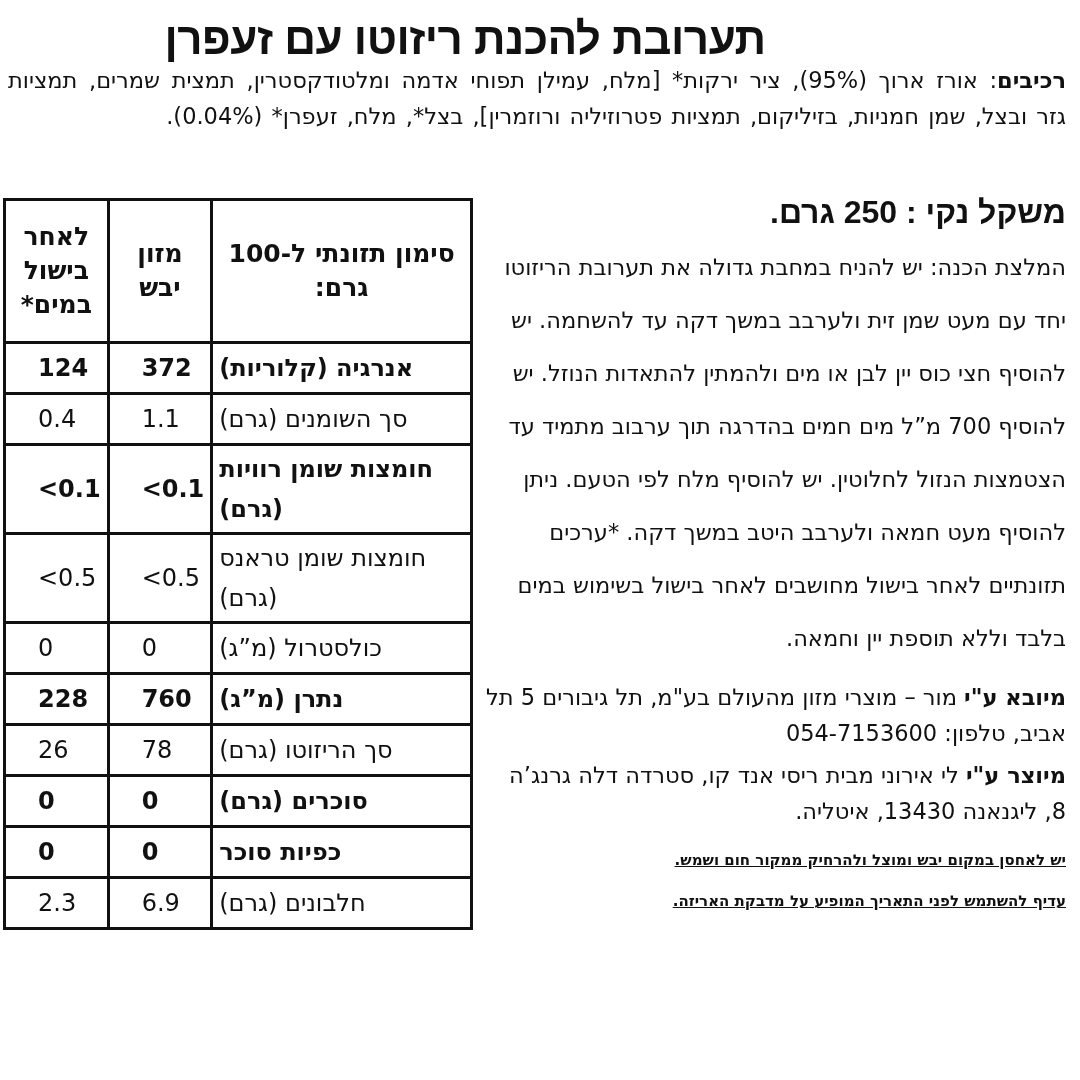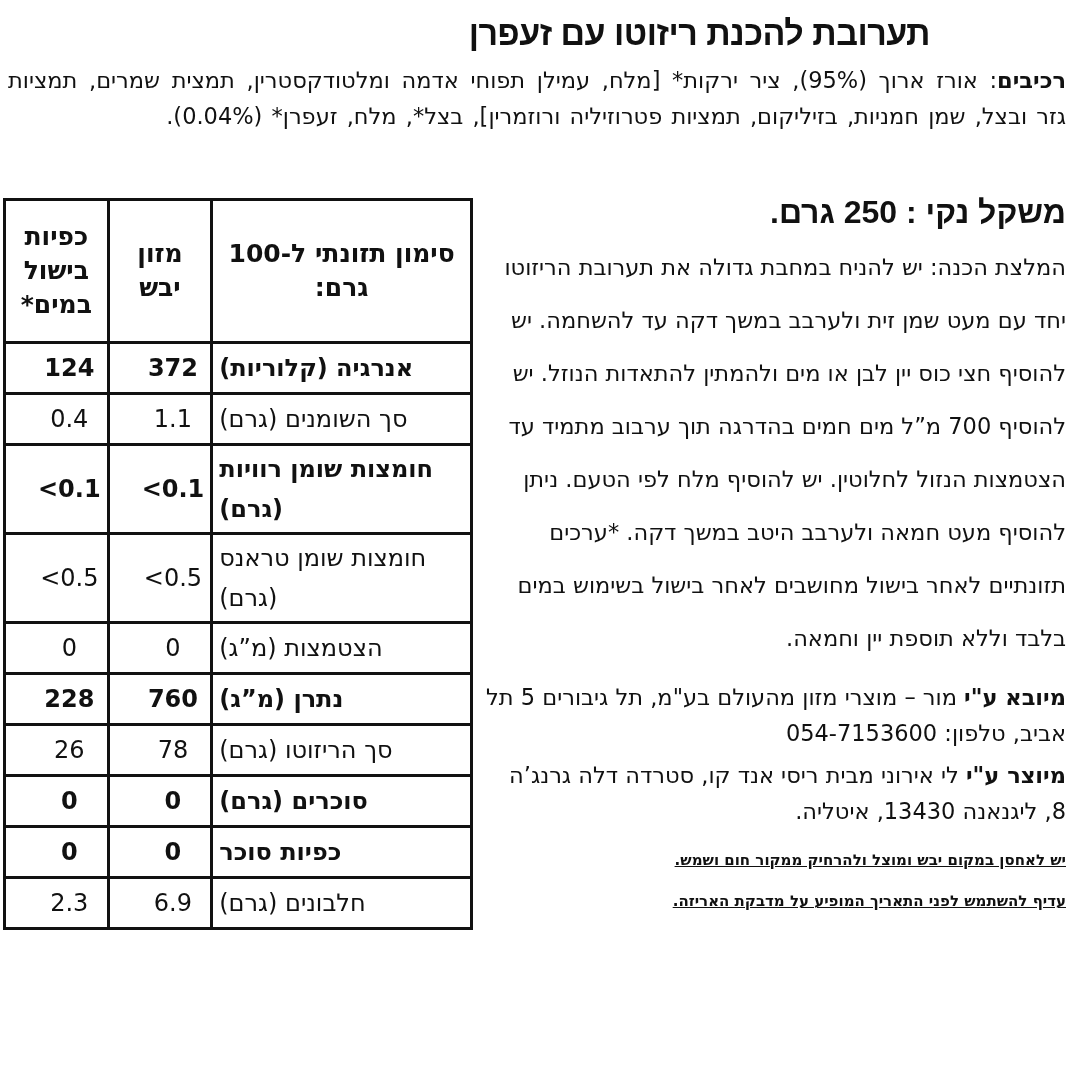--- a/index.html
+++ b/index.html
@@ -2,23 +2,23 @@
 <html lang="he" dir="rtl"><head>
 <meta charset="utf-8">
 <style>
   html, body { margin: 0; padding: 0; background: #ffffff; }
   body {
     width: 1080px; height: 1080px; overflow: hidden; position: relative;
     font-family: "DejaVu Sans", "Liberation Sans", sans-serif;
     color: #111111;
   }
   .title {
-    position: absolute; top: 14px; left: 0; right: 0; 
+    position: absolute; top: 14px; left: 0; right: 0; text-align: center;
     font-family: "Liberation Sans", "DejaVu Sans", sans-serif;
-    font-weight: bold; font-size: 34px; letter-spacing: -0.5px;
+    font-weight: bold; font-size: 44px; letter-spacing: -0.5px;
     padding-right: 150px;
   }
   .ingredients {
     position: absolute; top: 62px; right: 14px; left: 8px;
     font-size: 22.5px; line-height: 36px; text-align: justify;
     text-align-last: right; word-spacing: 2px;
   }
   .ingredients .lbl { font-weight: bold; }
 
   .right-col {
@@ -36,21 +36,21 @@
 
   table.nutri {
     position: absolute; top: 198px; left: 3px; width: 470px;
     border-collapse: collapse; font-size: 24px;
   }
   table.nutri td, table.nutri th {
     border: 3px solid #111111; padding: 0 6px;
   }
   table.nutri th { font-weight: bold; font-size: 25px; line-height: 34px; }
   table.nutri td.name { text-align: left; }
-  table.nutri td.val { text-align: center; width: 60px; padding-left: 32px; }
+  table.nutri td.val { text-align: left; width: 60px; padding-left: 32px; }
   table.nutri th.c1 { width: 270px; text-align: center; }
   table.nutri th.c2, table.nutri th.c3 { width: 60px; text-align: center; }
   tr.bold td { font-weight: bold; }
   tr.h1 td { height: 48px; }
   tr.h2 td { height: 86px; line-height: 40px; }
   tr.hh th { height: 140px; }
 </style>
 </head>
 <body>
 
@@ -69,21 +69,21 @@
     <p>יש לאחסן במקום יבש ומוצל ולהרחיק ממקור חום ושמש.</p>
     <p>עדיף להשתמש לפני התאריך המופיע על מדבקת האריזה.</p>
   </div>
 </div>
 
 <table class="nutri">
   <thead>
     <tr class="hh">
       <th class="c1">סימון תזונתי ל-100 גרם:</th>
       <th class="c2">מזון יבש</th>
-      <th class="c3">כפיות בישול במים*</th>
+      <th class="c3">לאחר בישול במים*</th>
     </tr>
   </thead>
   <tbody>
     <tr class="bold h1">
       <td class="name">אנרגיה (קלוריות)</td>
       <td class="val">372</td>
       <td class="val">124</td>
     </tr>
     <tr class="h1">
       <td class="name">סך השומנים (גרם)</td>
@@ -94,21 +94,21 @@
       <td class="name">חומצות שומן רוויות (גרם)</td>
       <td class="val">0.1&gt;</td>
       <td class="val">0.1&gt;</td>
     </tr>
     <tr class="h2">
       <td class="name">חומצות שומן טראנס (גרם)</td>
       <td class="val">0.5&gt;</td>
       <td class="val">0.5&gt;</td>
     </tr>
     <tr class="h1">
-      <td class="name">הצטמצות (מ”ג)</td>
+      <td class="name">כולסטרול (מ”ג)</td>
       <td class="val">0</td>
       <td class="val">0</td>
     </tr>
     <tr class="bold h1">
       <td class="name">נתרן (מ”ג)</td>
       <td class="val">760</td>
       <td class="val">228</td>
     </tr>
     <tr class="h1">
       <td class="name">סך הריזוטו (גרם)</td>

